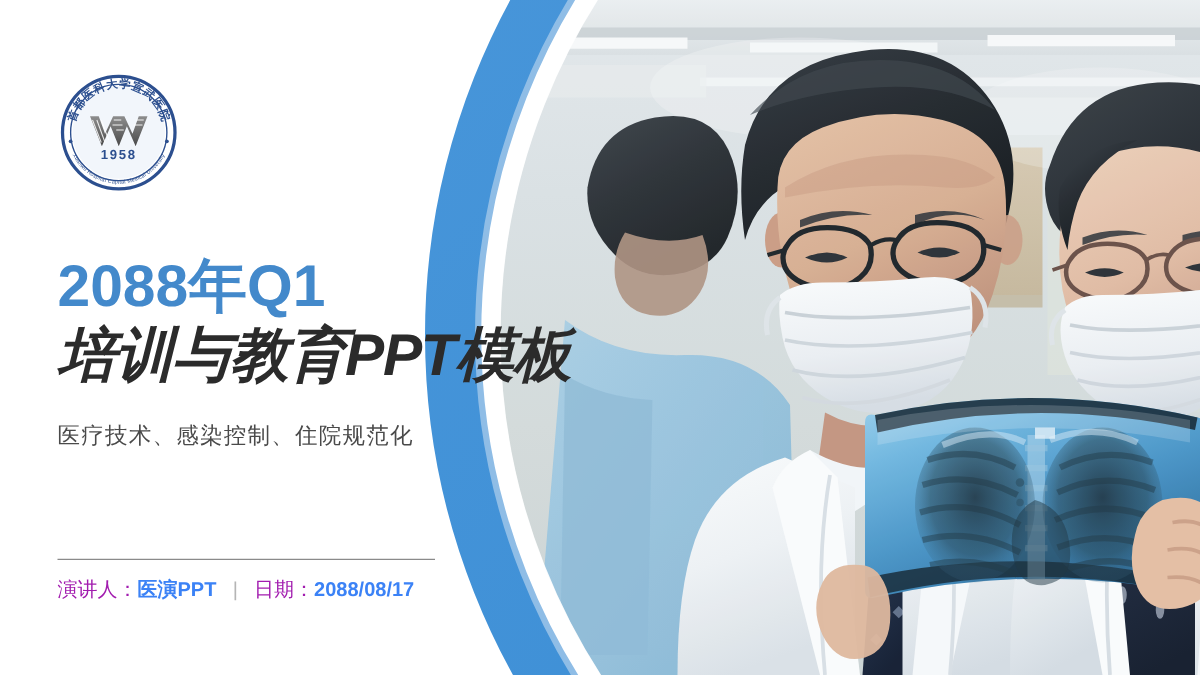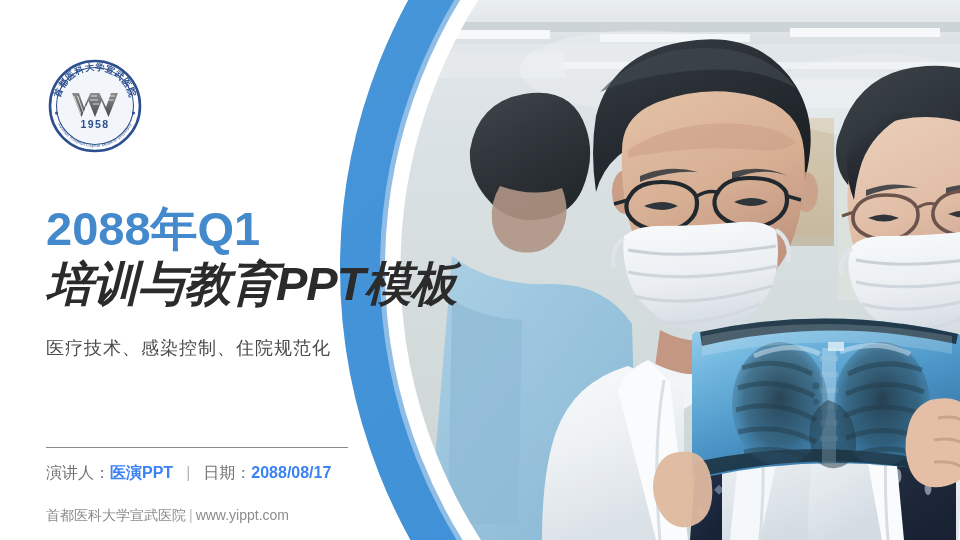--- a/index.html
+++ b/index.html
@@ -19,21 +19,21 @@
   .h2{position:absolute;left:46px;top:258px;font-size:47px;line-height:52px;
       font-weight:bold;color:#2b2b2b;letter-spacing:-1px;white-space:nowrap;font-style:italic;}
   .sub{position:absolute;left:46px;top:336px;font-size:18px;line-height:24px;
        color:#4a4a4a;letter-spacing:1px;white-space:nowrap;text-align:center;}
 
   .rule{position:absolute;left:46px;top:447px;width:302px;height:1px;
         background:#8a8a8a;}
 
   .meta{position:absolute;left:46px;top:462px;font-size:16px;line-height:22px;
         color:#3a3a3a;white-space:nowrap;}
-  .meta .lbl{font-weight:normal;color:#737373;}
+  .meta .lbl{font-weight:normal;color:#a21caf;}
   .meta .val{font-weight:bold;color:#3b82f6;}
   .meta .sep{display:inline-block;padding:0 13px;color:#b5b5b5;font-weight:normal;}
 
   .foot{position:absolute;left:46px;top:505px;font-size:14px;line-height:20px;
         color:#8c8c8c;white-space:nowrap;}
   .foot .bar{color:#bdbdbd;padding:0 3px;}
 </style>
 </head>
 <body>
 
@@ -410,17 +410,14 @@
   <div class="h1">2088年Q1</div>
   <div class="h2">培训与教育PPT模板</div>
   <div class="sub">医疗技术、感染控制、住院规范化</div>
 
   <div class="rule"></div>
 
   <div class="meta">
     <span class="lbl">演讲人：</span><span class="val">医演PPT</span><span class="sep">|</span><span class="lbl">日期：</span><span class="val">2088/08/17</span>
   </div>
 
-  <div class="foot">
-    <span>首都医科大学宣武医院</span><span class="bar">|</span><span>www.yippt.com</span>
-  </div>
 
 </div>
 
 </body></html>

